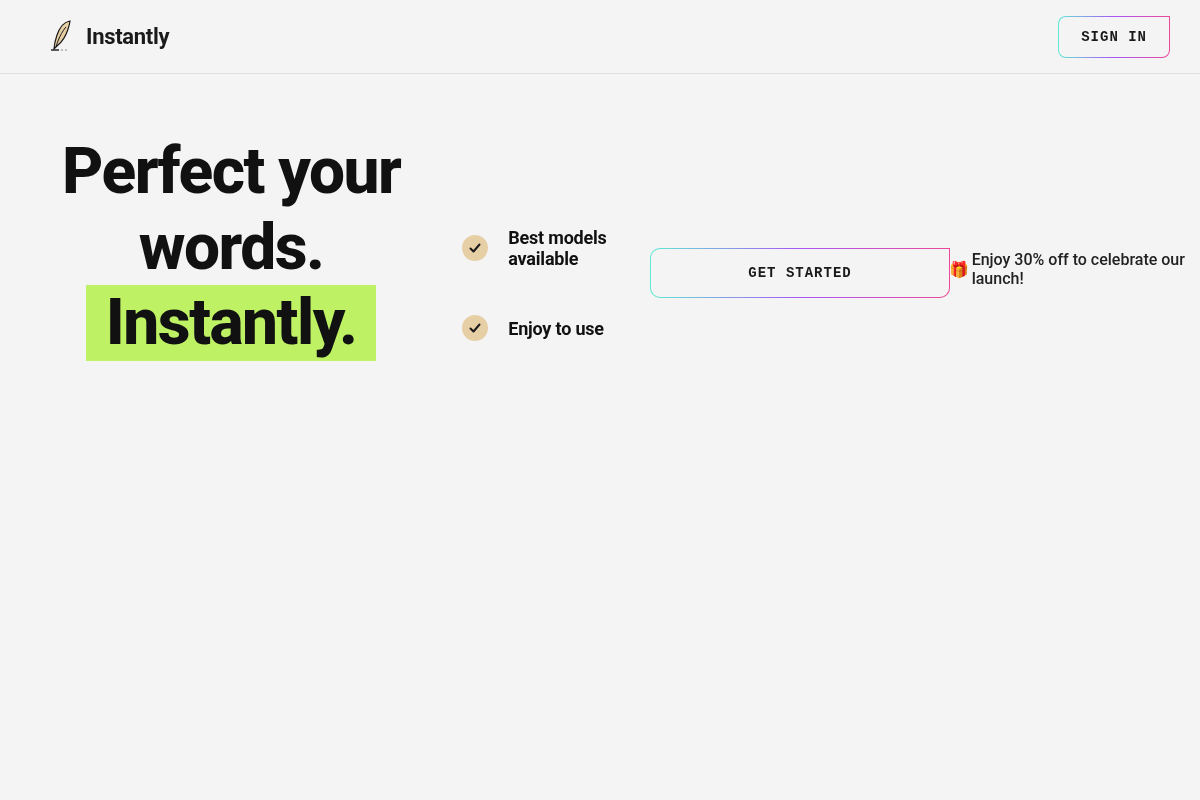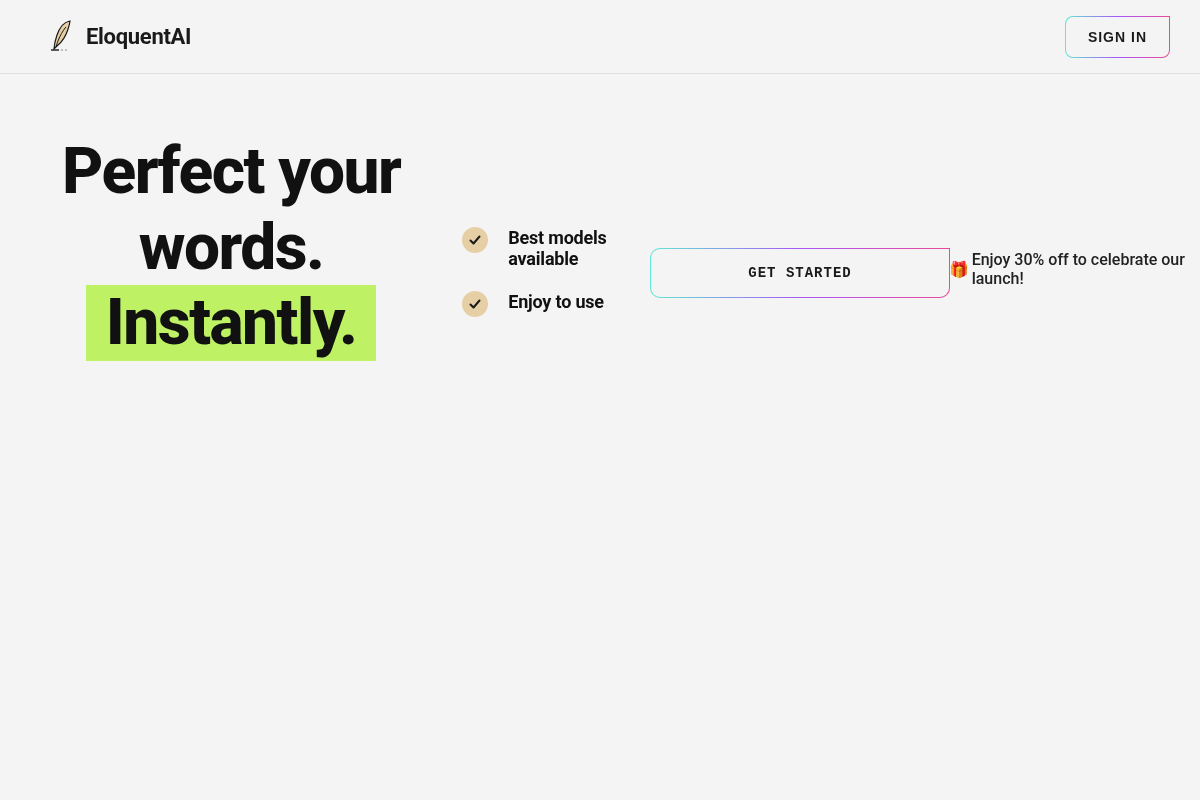--- a/index.html
+++ b/index.html
@@ -26,21 +26,21 @@
 }
 .brand {
   font-size: 22px;
   font-weight: 700;
   color: #1a1a1a;
   letter-spacing: -0.3px;
 }
 .sign-in-btn {
   position: relative;
   padding: 12px 22px;
-  font-family: Liberation Sans, sans-serif;
+  font-family: Liberation Mono, monospace;
   font-size: 14px;
   font-weight: 700;
   letter-spacing: 1px;
   color: #1a1a1a;
   background: transparent;
   border: none;
   cursor: pointer;
   border-radius: 8px 0 8px 8px;
   background-image: linear-gradient(#f4f4f4,#f4f4f4), linear-gradient(90deg, #5eead4 0%, #a855f7 50%, #ec4899 100%);
   background-origin: border-box;
@@ -76,21 +76,23 @@
 }
 .features {
   margin-top: 50px;
   display: flex;
   flex-direction: column;
   gap: 22px;
   align-items: flex-start;
 }
 .feature {
   display: flex;
+  align-items: center;
   gap: 20px;
+  margin-top: 24px;
 }
 .check-badge {
   width: 26px;
   height: 26px;
   border-radius: 50%;
   background: #e6cfa4;
   display: flex;
   align-items: center;
   justify-content: center;
   flex-shrink: 0;
@@ -136,21 +138,21 @@
   <div class="logo-wrap">
     <span>
       <svg width="30" height="36" viewBox="0 0 30 36">
         <path d="M6 32 C 6 32 8 6 22 4 C 22 4 20 20 10 28 C 10 28 8 30 6 32 Z" fill="#e6cfa4" stroke="#1a1a1a" stroke-width="1.2"></path>
         <path d="M8 30 C 8 30 11 18 18 10" stroke="#1a1a1a" stroke-width="1" fill="none"></path>
         <path d="M3 33 L 11 33" stroke="#1a1a1a" stroke-width="1.4"></path>
         <path d="M13 33 L 15 33" stroke="#888" stroke-width="1"></path>
         <path d="M17 33 L 19 33" stroke="#888" stroke-width="1"></path>
       </svg>
     </span>
-    <span class="brand">EloquentAI</span>
+    <span class="brand">Instantly</span>
   </div>
   <button class="sign-in-btn">SIGN IN</button>
 </div>
 
 <div class="main">
   <h1>
     <span>Perfect your words.</span><br>
     <span class="hl">Instantly.</span>
   </h1>
 

